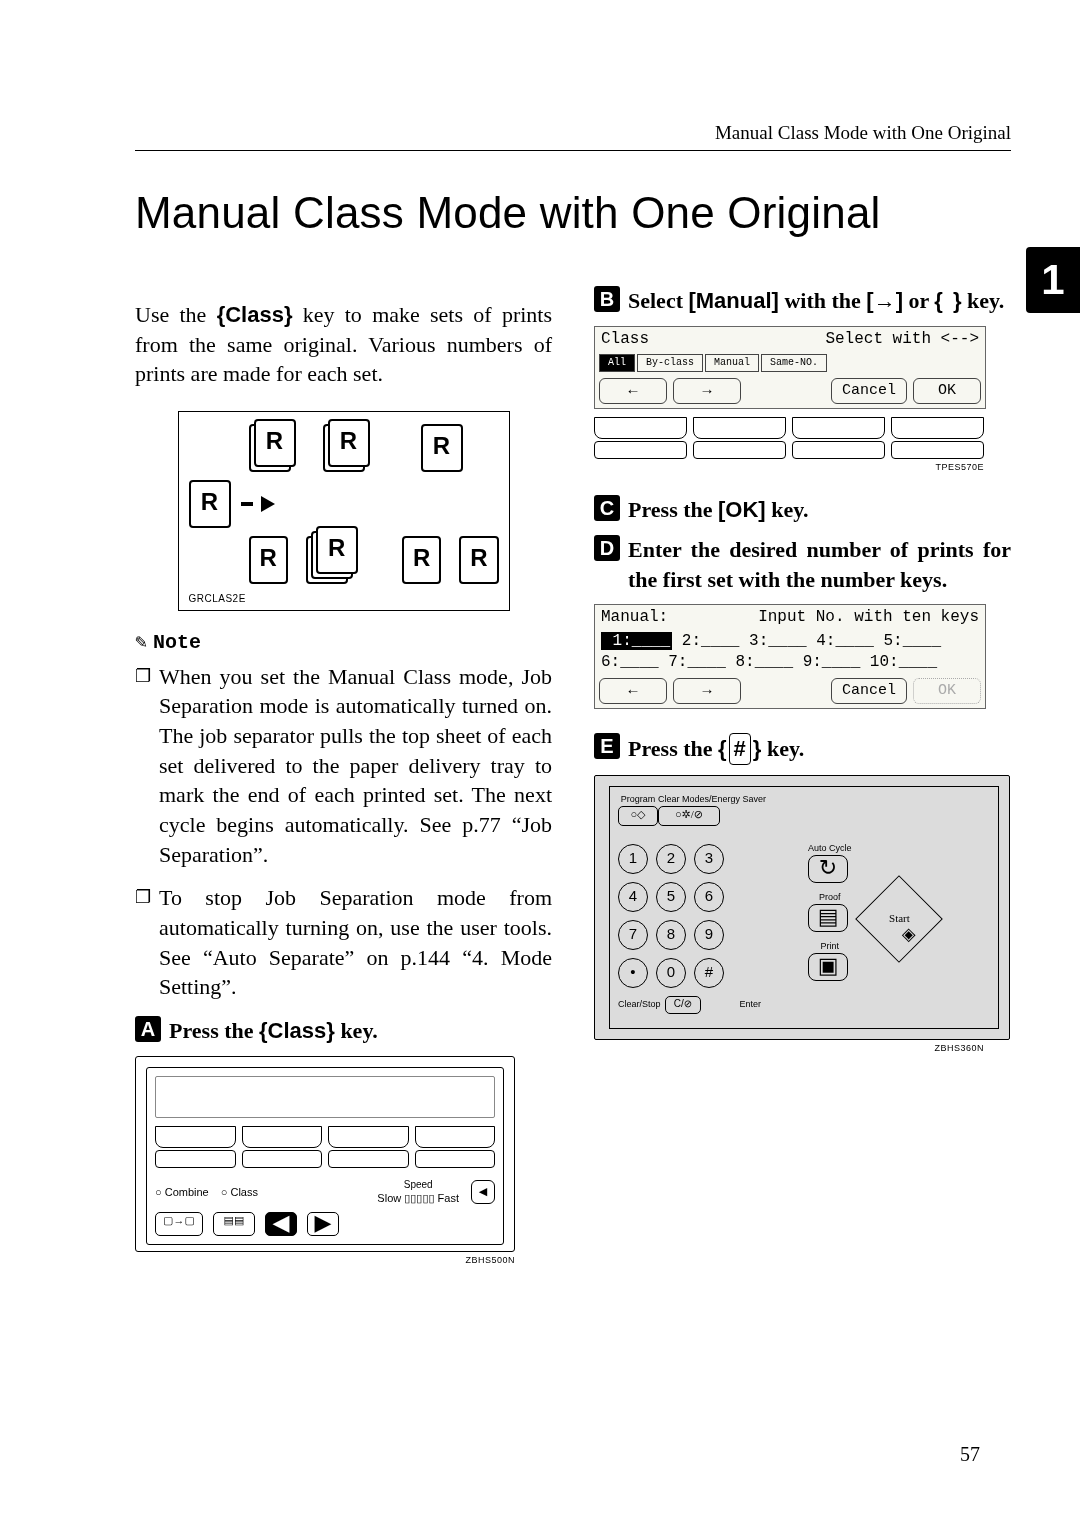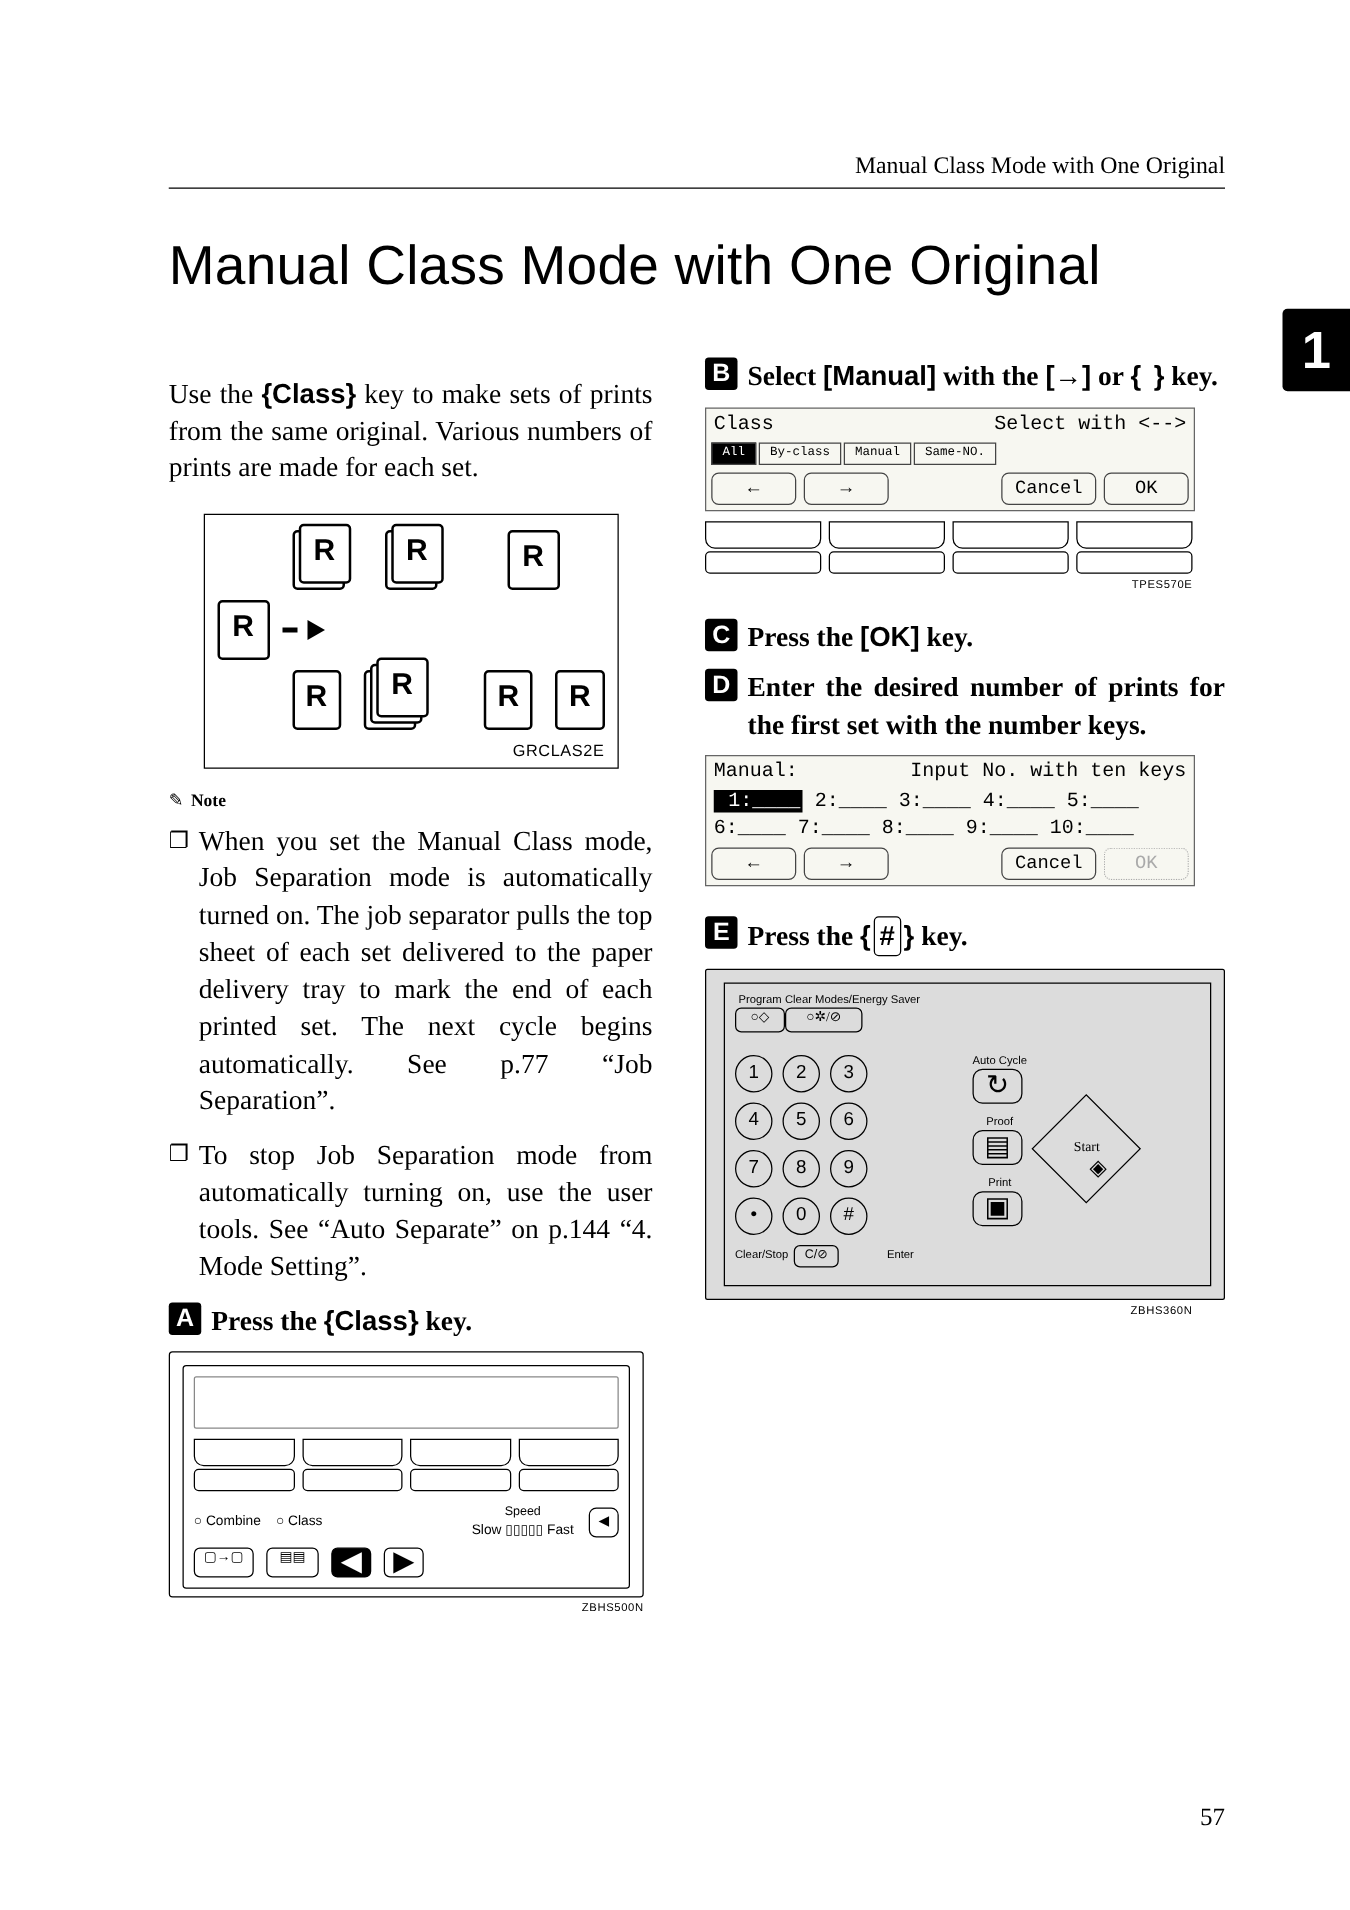--- a/index.html
+++ b/index.html
@@ -9,21 +9,21 @@
     background: #fff;
     color: #000;
     width: 1080px;
     height: 1528px;
     box-sizing: border-box;
     position: relative;
     font-size: 22px;
     line-height: 1.35;
   }
   .page {
-    padding: 120px 100px 80px 135px;
+    padding: 120px 69px 80px 135px;
   }
   .running-head {
     text-align: right;
     font-size: 19px;
     border-bottom: 1px solid #000;
     padding-bottom: 4px;
     margin-bottom: 32px;
   }
   h1 {
     font-family: Arial, Helvetica, sans-serif;
@@ -75,29 +75,29 @@
   .stack2, .stack3, .stack4 {
     position: relative;
     display: inline-block;
   }
   .stack2 .docbox:nth-child(2) { position:absolute; left:5px; top:-5px; }
   .stack3 .docbox:nth-child(2) { position:absolute; left:5px; top:-5px; }
   .stack3 .docbox:nth-child(3) { position:absolute; left:10px; top:-10px; }
   .spacer { width:20px; display:inline-block; }
   .tri { display:inline-block; width:0;height:0;border-top:8px solid transparent;border-bottom:8px solid transparent;border-left:14px solid #000; }
   .illus-id {
-    font-size: 13px;
-    text-align: right;
+    font-size: 10px;
+    text-align: left;
     font-family: Arial, sans-serif;
     letter-spacing: 0.5px;
   }
   .note-head {
-    font-family: Liberation Serif, serif;
+    font-family: Liberation Mono, monospace;
     font-weight: 700;
-    font-size: 14px;
+    font-size: 20px;
     margin: 18px 0 6px 0;
   }
   .note-head::before {
     content: "✎";
     margin-right: 6px;
     font-weight: normal;
   }
   ul.notes {
     list-style: none;
     padding-left: 0;

